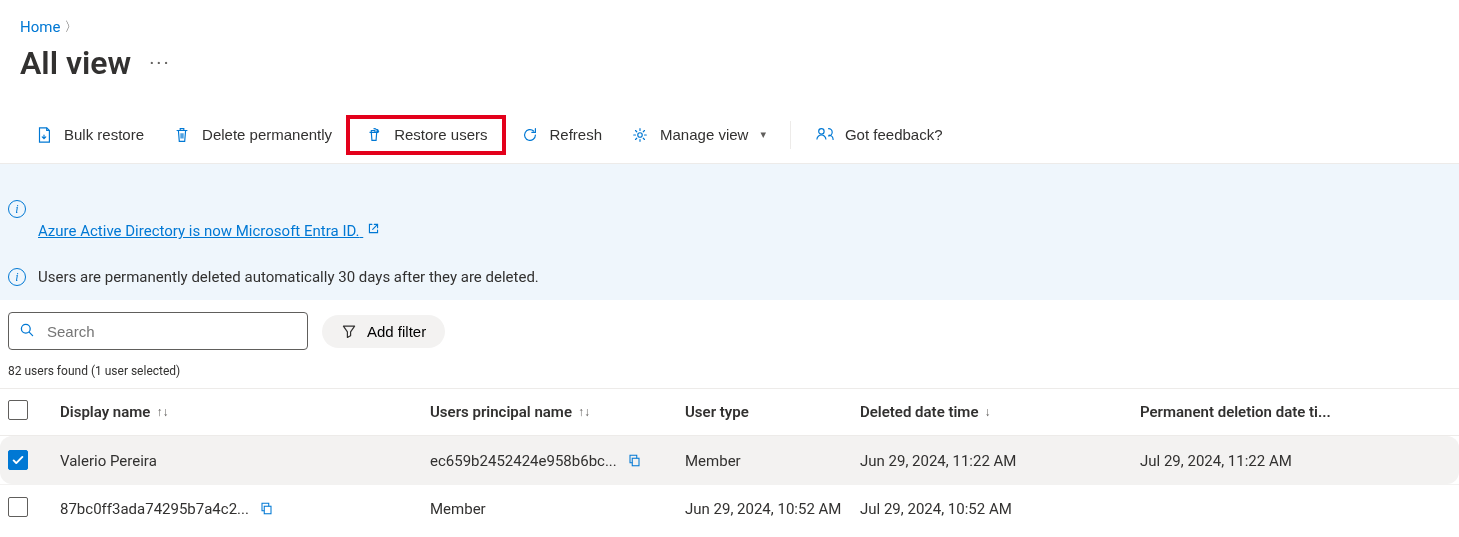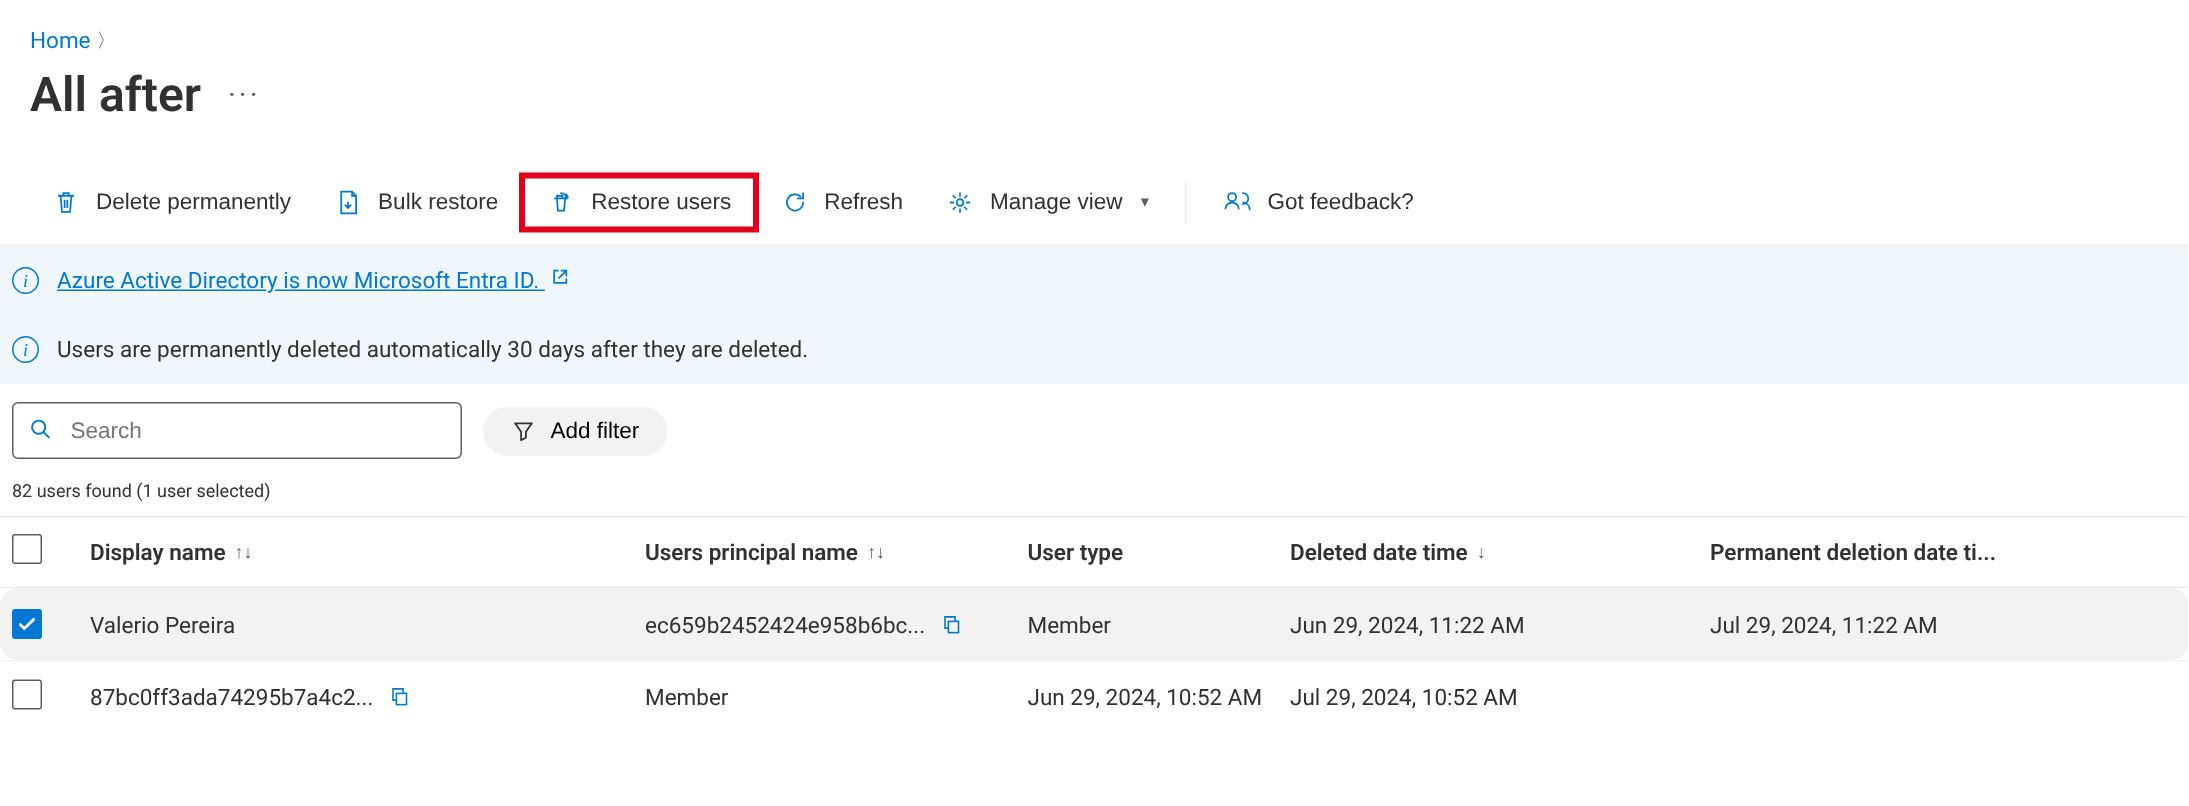--- a/index.html
+++ b/index.html
@@ -47,21 +47,21 @@
     .highlight-box { border: 4px solid #e3001b; }
     .info-bar {
       display: flex;
       align-items: center;
       gap: 12px;
       padding: 14px 8px;
       font-size: 15px;
     }
     .info-region { background: #eff6fc; }
     .info-bar .info-ic { color: #0078d4; width: 18px; height: 18px; border: 1.5px solid #0078d4; border-radius: 50%; display: inline-flex; align-items: center; justify-content: center; font-size: 12px; font-style: italic; font-family: Georgia, serif; }
-    .info-bar a { color: #0078d4; text-decoration: underline; }
+    .info-bar a { color: #0078d4; text-decoration: underline; margin-top: 44px; }
     .ext-ic { color: #0078d4; margin-left: 4px; font-size: 13px; position: relative; top: -1px; }
     .filter-row { display: flex; align-items: center; gap: 14px; padding: 12px 8px 8px; }
     .search-box {
       display: flex;
       align-items: center;
       width: 300px;
       height: 38px;
       border: 1px solid #605e5c;
       border-radius: 4px;
       padding: 0 10px;
@@ -111,43 +111,43 @@
   </style>
 </head>
 <body>
 
 <div class="breadcrumb">
   <a href="#">Home</a>
   <span class="chev">〉</span>
 </div>
 
 <div class="title-row">
-  <h1 class="title">All after</h1>
+  <h1 class="title">All view</h1>
   <span class="more-dots">···</span>
 </div>
 
 <div class="toolbar">
-  <button class="tbtn">
-    <span class="ic">
-      <svg width="18" height="18" viewBox="0 0 20 20" fill="none" stroke="currentColor" stroke-width="1.3">
-          <path d="M4 5h12M8 5V3h4v2M6 5l1 12h6l1-12M9 8v6M11 8v6"></path>
-        </svg>
-    </span>
-    <span>Delete permanently</span>
-  </button>
-
   <button class="tbtn">
     <span class="ic">
       <svg width="18" height="18" viewBox="0 0 20 20" fill="none" stroke="currentColor" stroke-width="1.3">
           <path d="M5 2h8l3 3v13H5z"></path>
           <path d="M13 2v3h3"></path>
           <path d="M10 14v-4M8 12l2 2 2-2" stroke-linecap="round"></path>
         </svg>
     </span>
     <span>Bulk restore</span>
+  </button>
+
+  <button class="tbtn">
+    <span class="ic">
+      <svg width="18" height="18" viewBox="0 0 20 20" fill="none" stroke="currentColor" stroke-width="1.3">
+          <path d="M4 5h12M8 5V3h4v2M6 5l1 12h6l1-12M9 8v6M11 8v6"></path>
+        </svg>
+    </span>
+    <span>Delete permanently</span>
   </button>
 
   <button class="tbtn highlight-box">
     <span class="ic">
       <svg width="18" height="18" viewBox="0 0 20 20" fill="none" stroke="currentColor" stroke-width="1.3">
           <path d="M5 7h10M7 7V5h4v2M7 7l.7 9h4.6L13 7"></path>
           <path d="M10 3a4 4 0 0 1 4 4M14 4l1 2-2 .5" stroke-linecap="round"></path>
         </svg>
     </span>
     <span>Restore users</span>

